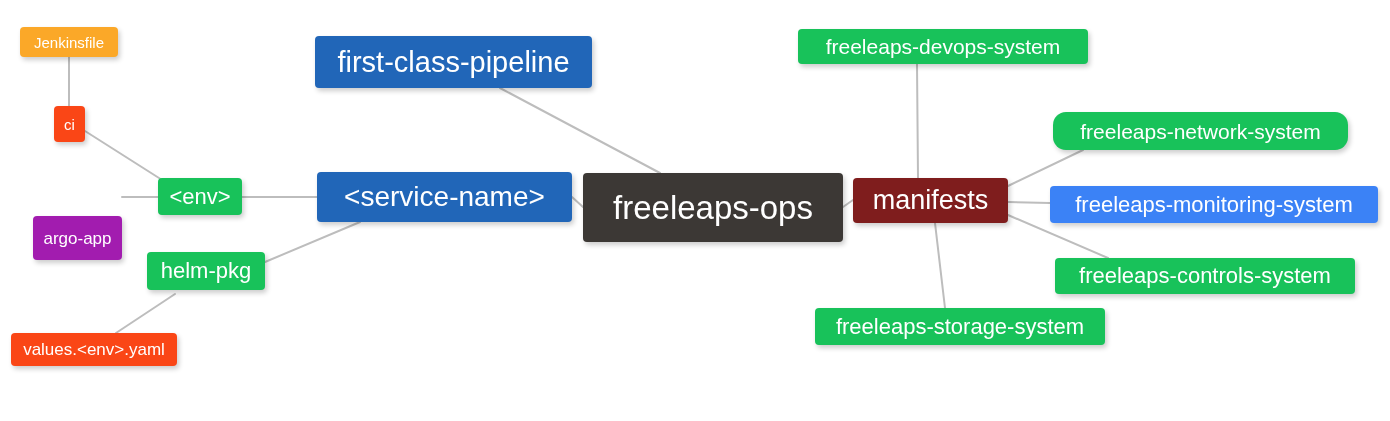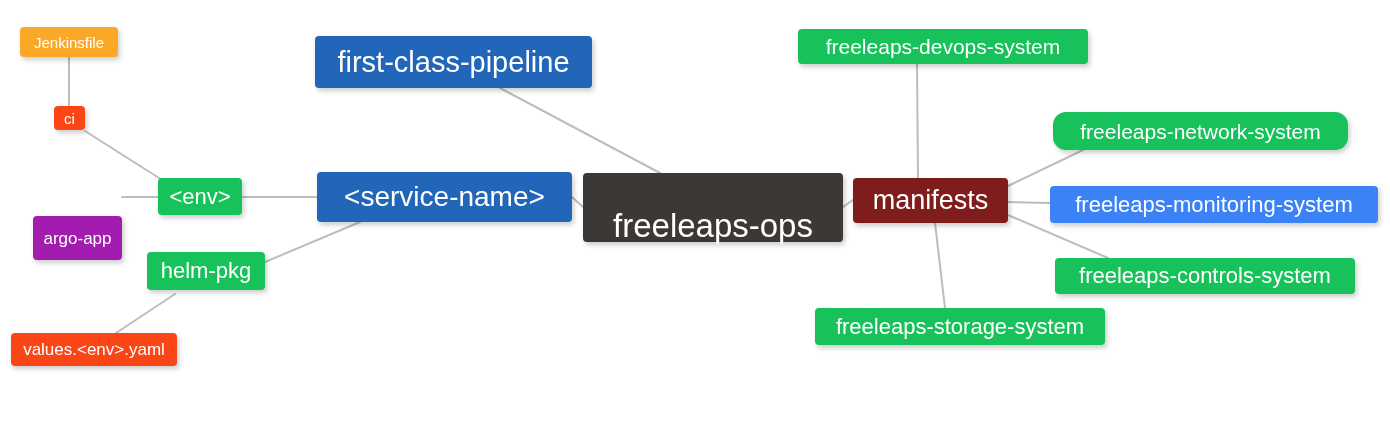--- a/index.html
+++ b/index.html
@@ -57,39 +57,39 @@
       <line x1="158" y1="197" x2="122" y2="197" stroke="#bdbdbd" stroke-width="2" stroke-linecap="round"></line>
       <line x1="69" y1="106" x2="69" y2="57" stroke="#bdbdbd" stroke-width="2" stroke-linecap="round"></line>
       <line x1="175" y1="294" x2="116" y2="333" stroke="#bdbdbd" stroke-width="2" stroke-linecap="round"></line>
       <line x1="918" y1="178" x2="917" y2="64" stroke="#bdbdbd" stroke-width="2" stroke-linecap="round"></line>
       <line x1="1008" y1="186" x2="1083" y2="150" stroke="#bdbdbd" stroke-width="2" stroke-linecap="round"></line>
       <line x1="1008" y1="202" x2="1050" y2="203" stroke="#bdbdbd" stroke-width="2" stroke-linecap="round"></line>
       <line x1="1008" y1="215" x2="1108" y2="258" stroke="#bdbdbd" stroke-width="2" stroke-linecap="round"></line>
       <line x1="935" y1="223" x2="945" y2="308" stroke="#bdbdbd" stroke-width="2" stroke-linecap="round"></line>
     </svg>
   <div id="node-layer">
-      <div class="node" style="left: 583px; top: 173px; width: 260px; height: 69px; background: rgb(60, 56, 53); font-size: 33px; align-items: flex-end;">
+      <div class="node" style="left: 583px; top: 173px; width: 260px; height: 69px; background: rgb(60, 56, 53); font-size: 33px;">
         <span class="node-label">freeleaps-ops</span>
       </div>
       <div class="node" style="left: 317px; top: 172px; width: 255px; height: 50px; background: rgb(33, 102, 184); font-size: 28px;">
         <span class="node-label">&lt;service-name&gt;</span>
       </div>
       <div class="node" style="left: 853px; top: 178px; width: 155px; height: 45px; background: #7f1d1d; font-size: 27px;">
         <span class="node-label">manifests</span>
       </div>
       <div class="node" style="left: 315px; top: 36px; width: 277px; height: 52px; background: rgb(33, 102, 184); font-size: 29px;">
         <span class="node-label">first-class-pipeline</span>
       </div>
       <div class="node" style="left: 158px; top: 178px; width: 84px; height: 37px; background: rgb(24, 194, 90); font-size: 22px;">
         <span class="node-label">&lt;env&gt;</span>
       </div>
       <div class="node" style="left: 147px; top: 252px; width: 118px; height: 38px; background: rgb(24, 194, 90); font-size: 22px;">
         <span class="node-label">helm-pkg</span>
       </div>
-      <div class="node" style="left: 54px; top: 106px; width: 31px; height: 24px; background: rgb(250, 70, 22); font-size: 15px;">
+      <div class="node" style="left: 54px; top: 106px; width: 31px; height: 36px; background: rgb(250, 70, 22); font-size: 15px;">
         <span class="node-label">ci</span>
       </div>
       <div class="node" style="left: 33px; top: 178px; width: 89px; height: 44px; background: #a21caf; font-size: 17px; margin-top: 38px;">
         <span class="node-label">argo-app</span>
       </div>
       <div class="node" style="left: 11px; top: 333px; width: 166px; height: 33px; background: rgb(250, 70, 22); font-size: 17px;">
         <span class="node-label">values.&lt;env&gt;.yaml</span>
       </div>
       <div class="node" style="left: 20px; top: 27px; width: 98px; height: 30px; background: rgb(251, 168, 40); font-size: 15px; justify-content: center;">
         <span class="node-label">Jenkinsfile</span>

